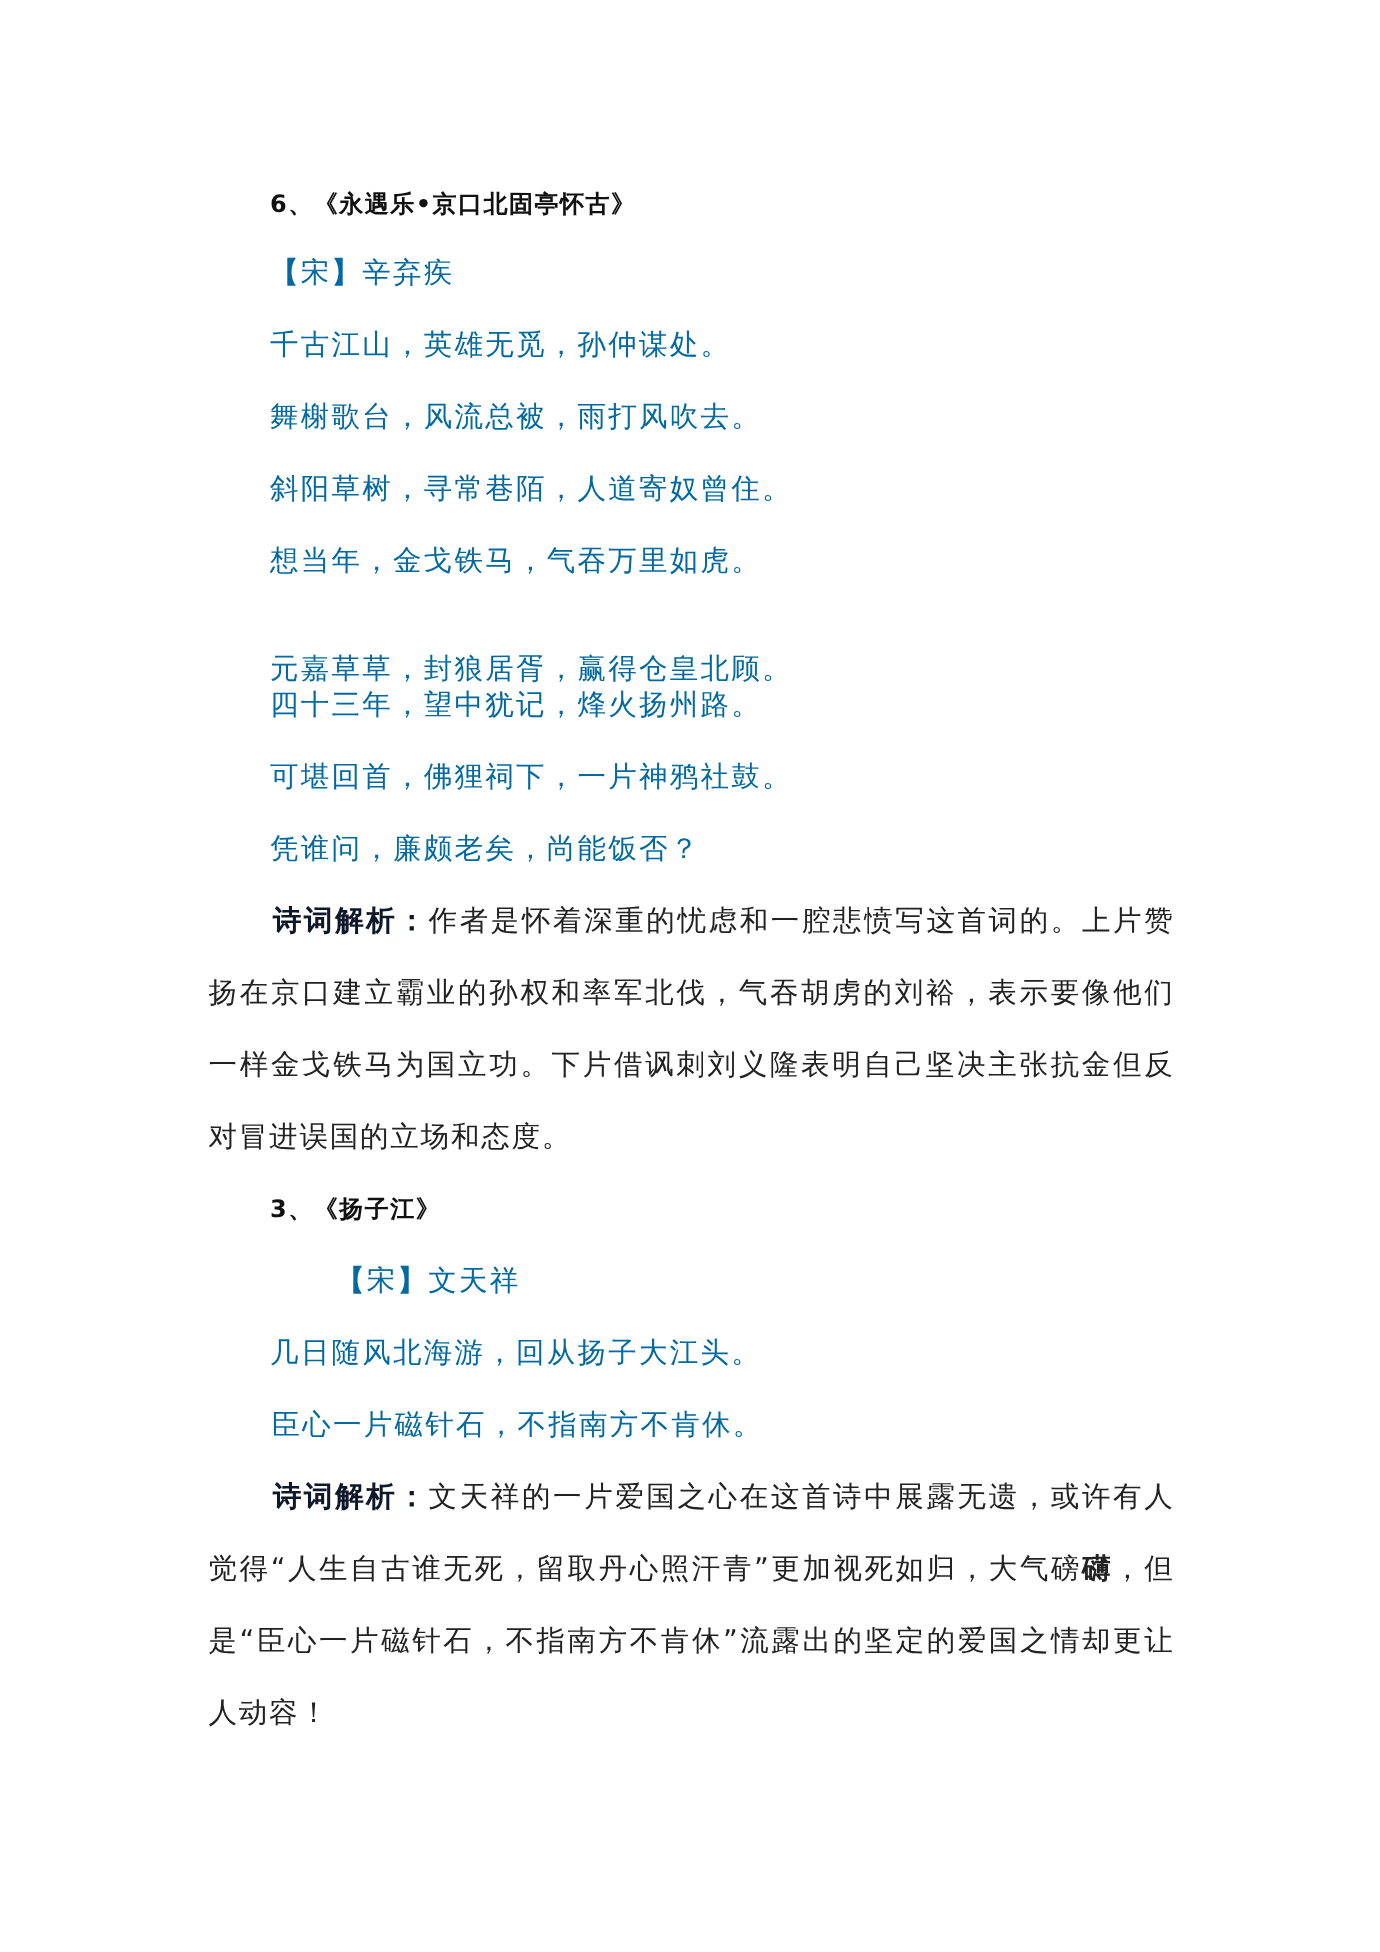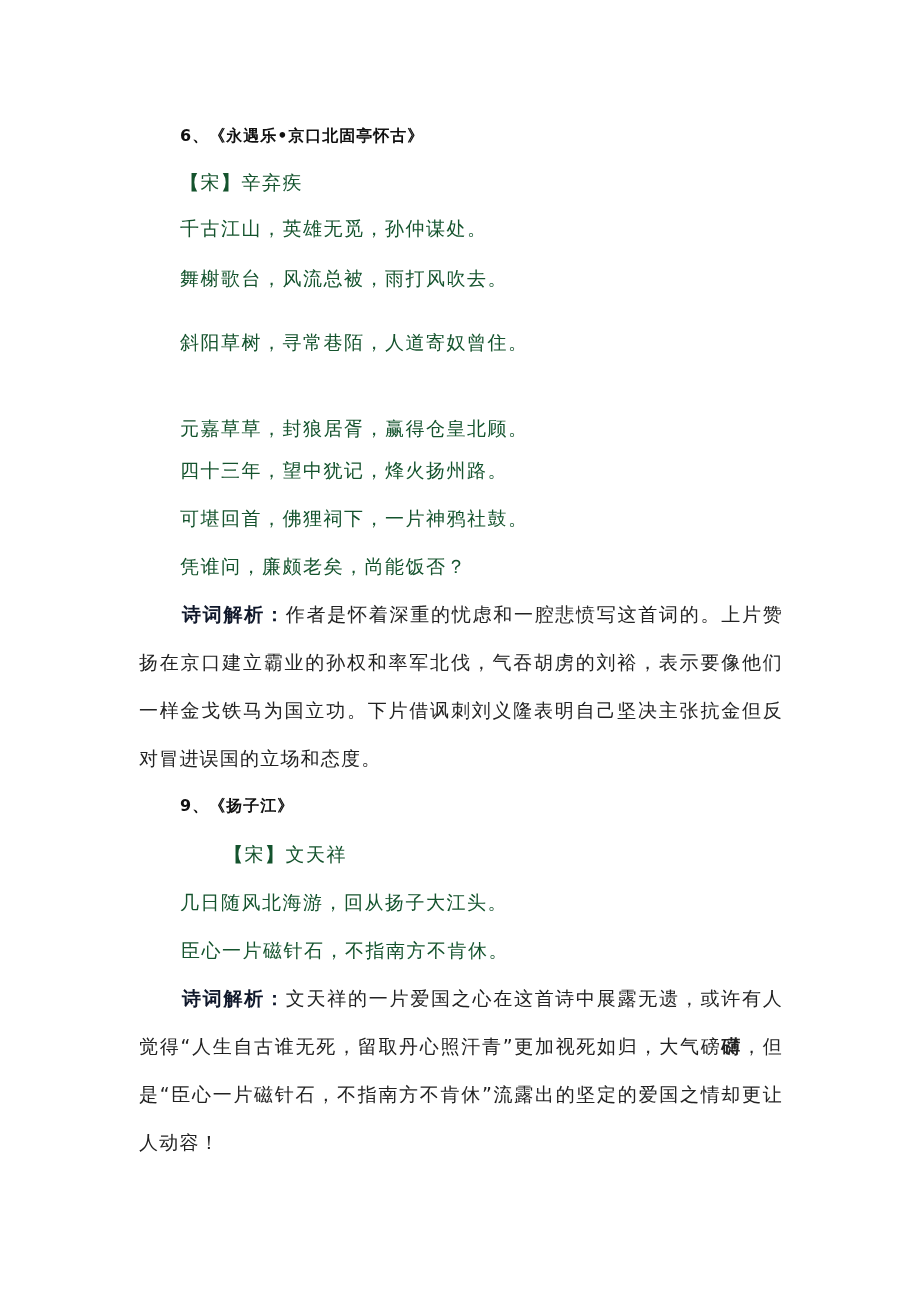--- a/index.html
+++ b/index.html
@@ -21,21 +21,21 @@
       top: 0;
       width: 920px;
       height: 1301px;
     }
     .line {
       position: absolute;
       white-space: nowrap;
       font-size: 19px;
       line-height: 24px;
       letter-spacing: 1.5px;
-      color: #14532d;
+      color: #0369a1;
     }
     .title {
       font-weight: bold;
       font-size: 16px;
       letter-spacing: 1px;
       color: #111;
     }
     .author {
       letter-spacing: 1.5px;
     }
@@ -63,31 +63,32 @@
   </style>
 </head>
 <body>
 
 <div class="page">
 
   <div class="line title" style="left:180px; top:124px;">6、《永遇乐•京口北固亭怀古》</div>
 
   <div class="line author" style="left:180px; top:170px;"><span class="bracket">【</span><span>宋</span><span class="bracket">】</span><span>辛弃疾</span></div>
 
-  <div class="line" style="left:180px; top:218px;font-family:Liberation Mono, monospace;">千古江山，英雄无觅，孙仲谋处。</div>
+  <div class="line" style="left:180px; top:218px;">千古江山，英雄无觅，孙仲谋处。</div>
   <div class="line" style="left:180px; top:266px;">舞榭歌台，风流总被，雨打风吹去。</div>
-  <div class="line" style="left:180px; top:314px;margin-top:16px;">斜阳草树，寻常巷陌，人道寄奴曾住。</div>
-  <div class="line" style="left:180px; top:416px;">元嘉草草，封狼居胥，赢得仓皇北顾。</div>
+  <div class="line" style="left:180px; top:314px;">斜阳草树，寻常巷陌，人道寄奴曾住。</div>
+  <div class="line" style="left:180px; top:362px;">想当年，金戈铁马，气吞万里如虎。</div>
+  <div class="line" style="left:180px; top:434px;">元嘉草草，封狼居胥，赢得仓皇北顾。</div>
   <div class="line" style="left:180px; top:458px;">四十三年，望中犹记，烽火扬州路。</div>
   <div class="line" style="left:180px; top:506px;">可堪回首，佛狸祠下，一片神鸦社鼓。</div>
   <div class="line" style="left:180px; top:554px;text-align:center;">凭谁问，廉颇老矣，尚能饭否？</div>
 
   <div class="analysis" style="top:590px;"><span class="label">诗词解析：</span><span>作者是怀着深重的忧虑和一腔悲愤写这首词的。上片赞扬在京口建立霸业的孙权和率军北伐，气吞胡虏的刘裕，表示要像他们一样金戈铁马为国立功。下片借讽刺刘义隆表明自己坚决主张抗金但反对冒进误国的立场和态度。</span></div>
 
-  <div class="line title" style="left:180px; top:794px;">9、《扬子江》</div>
+  <div class="line title" style="left:180px; top:794px;">3、《扬子江》</div>
 
   <div class="line author" style="left:180px; top:842px;margin-left:44px;"><span class="bracket">【</span><span>宋</span><span class="bracket">】</span><span>文天祥</span></div>
 
   <div class="line" style="left:180px; top:890px;text-align:center;">几日随风北海游，回从扬子大江头。</div>
   <div class="line" style="left:181px; top:938px;">臣心一片磁针石，不指南方不肯休。</div>
 
   <div class="analysis" style="top:974px;"><span class="label">诗词解析：</span><span>文天祥的一片爱国之心在这首诗中展露无遗，或许有人觉得“人生自古谁无死，留取丹心照汗青”更加视死如归，大气磅</span><span class="bold-char">礴</span><span>，但是“臣心一片磁针石，不指南方不肯休”流露出的坚定的爱国之情却更让人动容！</span></div>
 
 </div>
 

